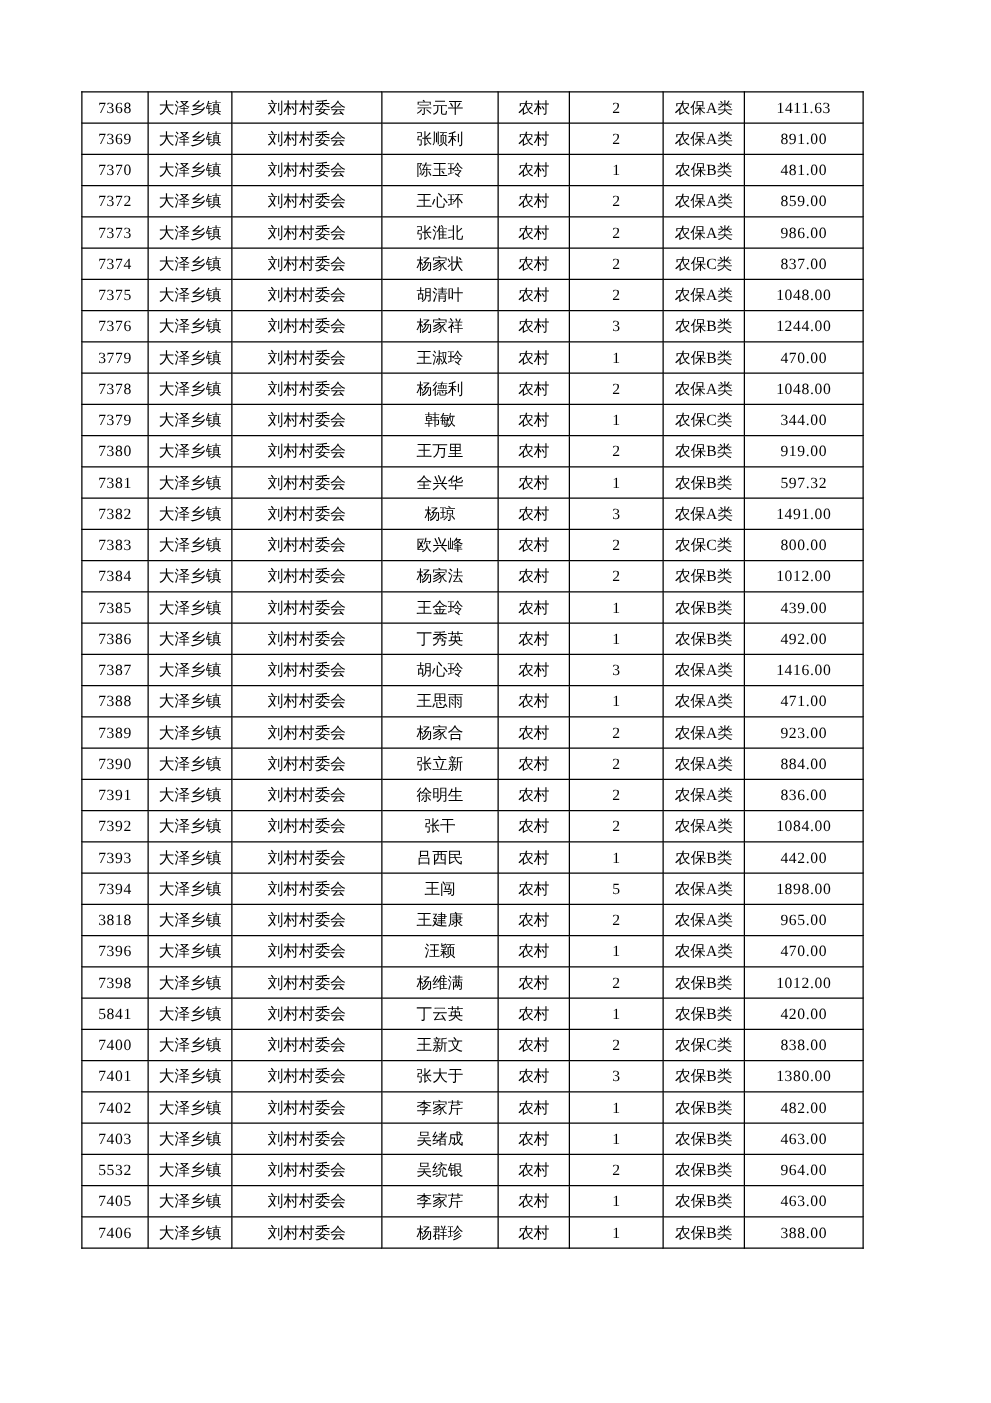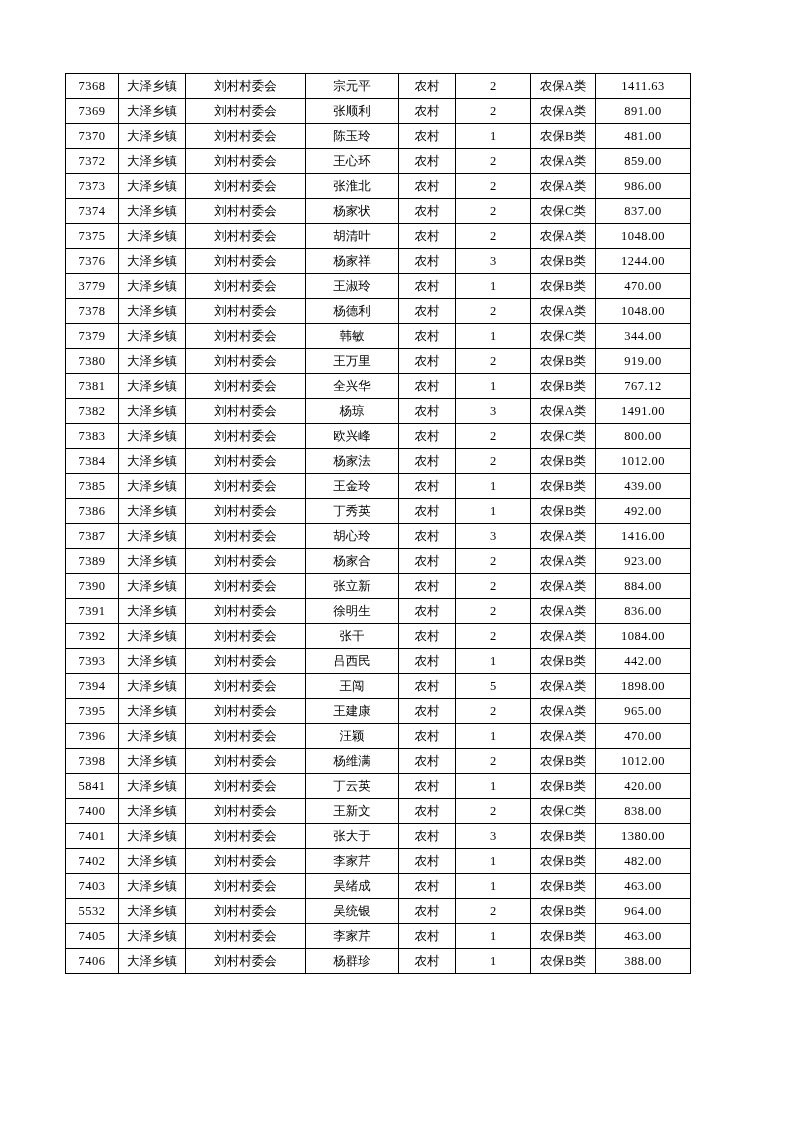--- a/index.html
+++ b/index.html
@@ -175,21 +175,21 @@
           <td class="col-amount">919.00</td>
         </tr>
         <tr>
           <td class="col-serial">7381</td>
           <td class="col-town">大泽乡镇</td>
           <td class="col-committee">刘村村委会</td>
           <td class="col-name">全兴华</td>
           <td class="col-type">农村</td>
           <td class="col-count">1</td>
           <td class="col-category">农保B类</td>
-          <td class="col-amount">767.12</td>
+          <td class="col-amount">597.32</td>
         </tr>
         <tr>
           <td class="col-serial">7382</td>
           <td class="col-town">大泽乡镇</td>
           <td class="col-committee">刘村村委会</td>
           <td class="col-name">杨琼</td>
           <td class="col-type">农村</td>
           <td class="col-count">3</td>
           <td class="col-category">农保A类</td>
           <td class="col-amount">1491.00</td>
@@ -238,20 +238,30 @@
           <td class="col-serial">7387</td>
           <td class="col-town">大泽乡镇</td>
           <td class="col-committee">刘村村委会</td>
           <td class="col-name">胡心玲</td>
           <td class="col-type">农村</td>
           <td class="col-count">3</td>
           <td class="col-category">农保A类</td>
           <td class="col-amount">1416.00</td>
         </tr>
         <tr>
+          <td class="col-serial">7388</td>
+          <td class="col-town">大泽乡镇</td>
+          <td class="col-committee">刘村村委会</td>
+          <td class="col-name">王思雨</td>
+          <td class="col-type">农村</td>
+          <td class="col-count">1</td>
+          <td class="col-category">农保A类</td>
+          <td class="col-amount">471.00</td>
+        </tr>
+        <tr>
           <td class="col-serial">7389</td>
           <td class="col-town">大泽乡镇</td>
           <td class="col-committee">刘村村委会</td>
           <td class="col-name">杨家合</td>
           <td class="col-type">农村</td>
           <td class="col-count">2</td>
           <td class="col-category">农保A类</td>
           <td class="col-amount">923.00</td>
         </tr>
         <tr>
@@ -298,21 +308,21 @@
           <td class="col-serial">7394</td>
           <td class="col-town">大泽乡镇</td>
           <td class="col-committee">刘村村委会</td>
           <td class="col-name">王闯</td>
           <td class="col-type">农村</td>
           <td class="col-count">5</td>
           <td class="col-category">农保A类</td>
           <td class="col-amount">1898.00</td>
         </tr>
         <tr>
-          <td class="col-serial">7395</td>
+          <td class="col-serial">3818</td>
           <td class="col-town">大泽乡镇</td>
           <td class="col-committee">刘村村委会</td>
           <td class="col-name">王建康</td>
           <td class="col-type">农村</td>
           <td class="col-count">2</td>
           <td class="col-category">农保A类</td>
           <td class="col-amount">965.00</td>
         </tr>
         <tr>
           <td class="col-serial">7396</td>

